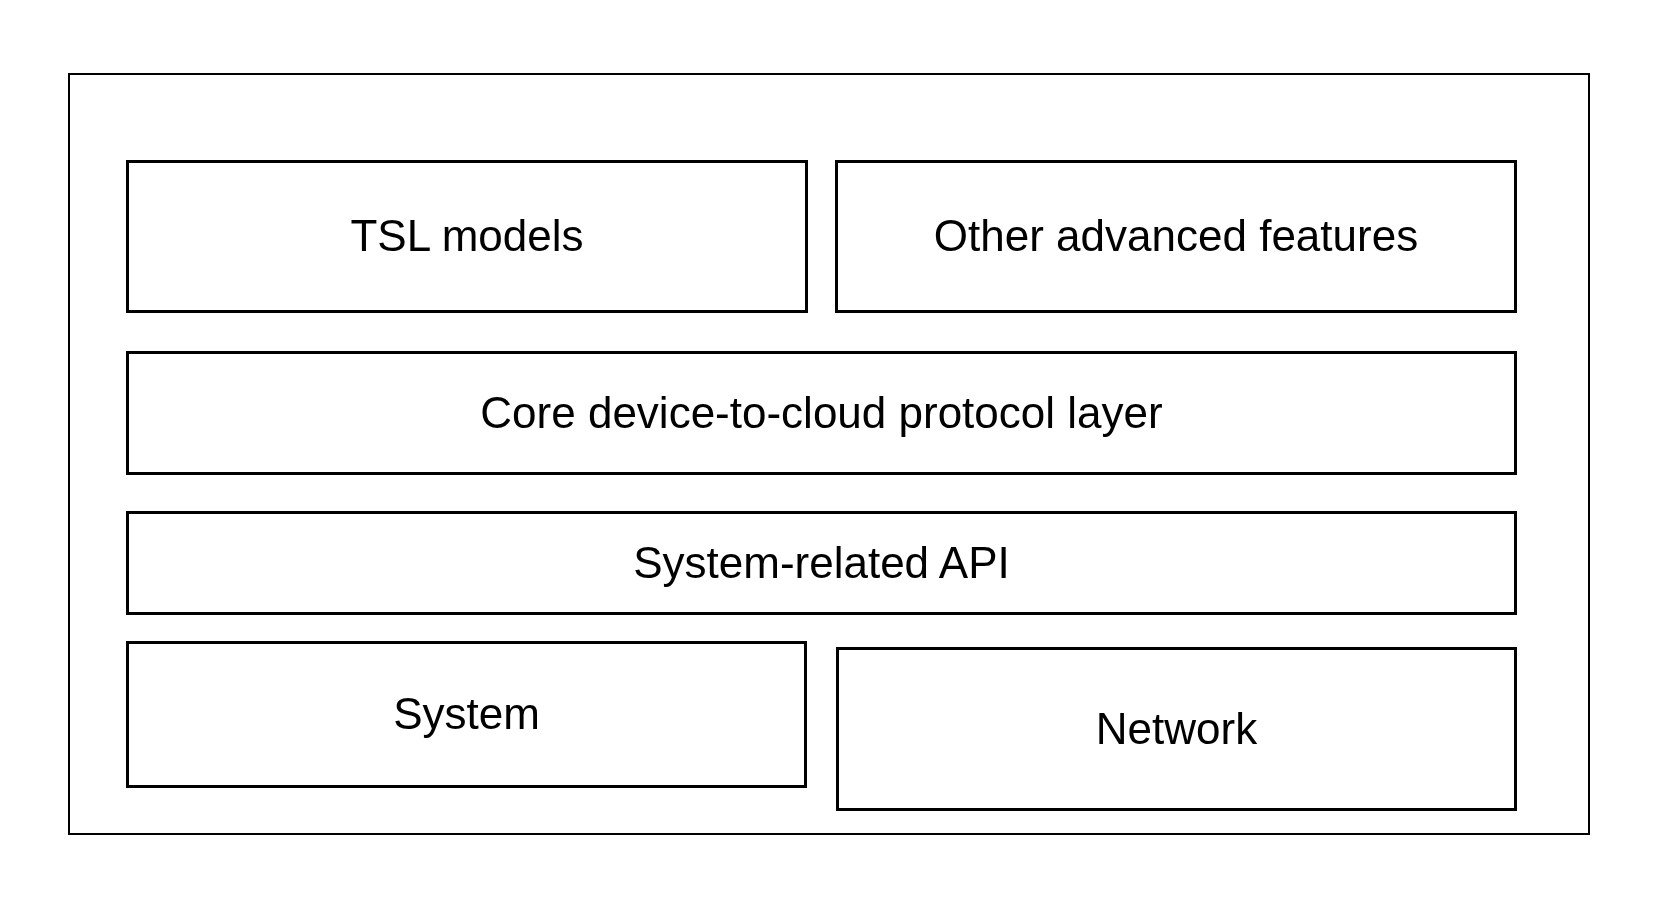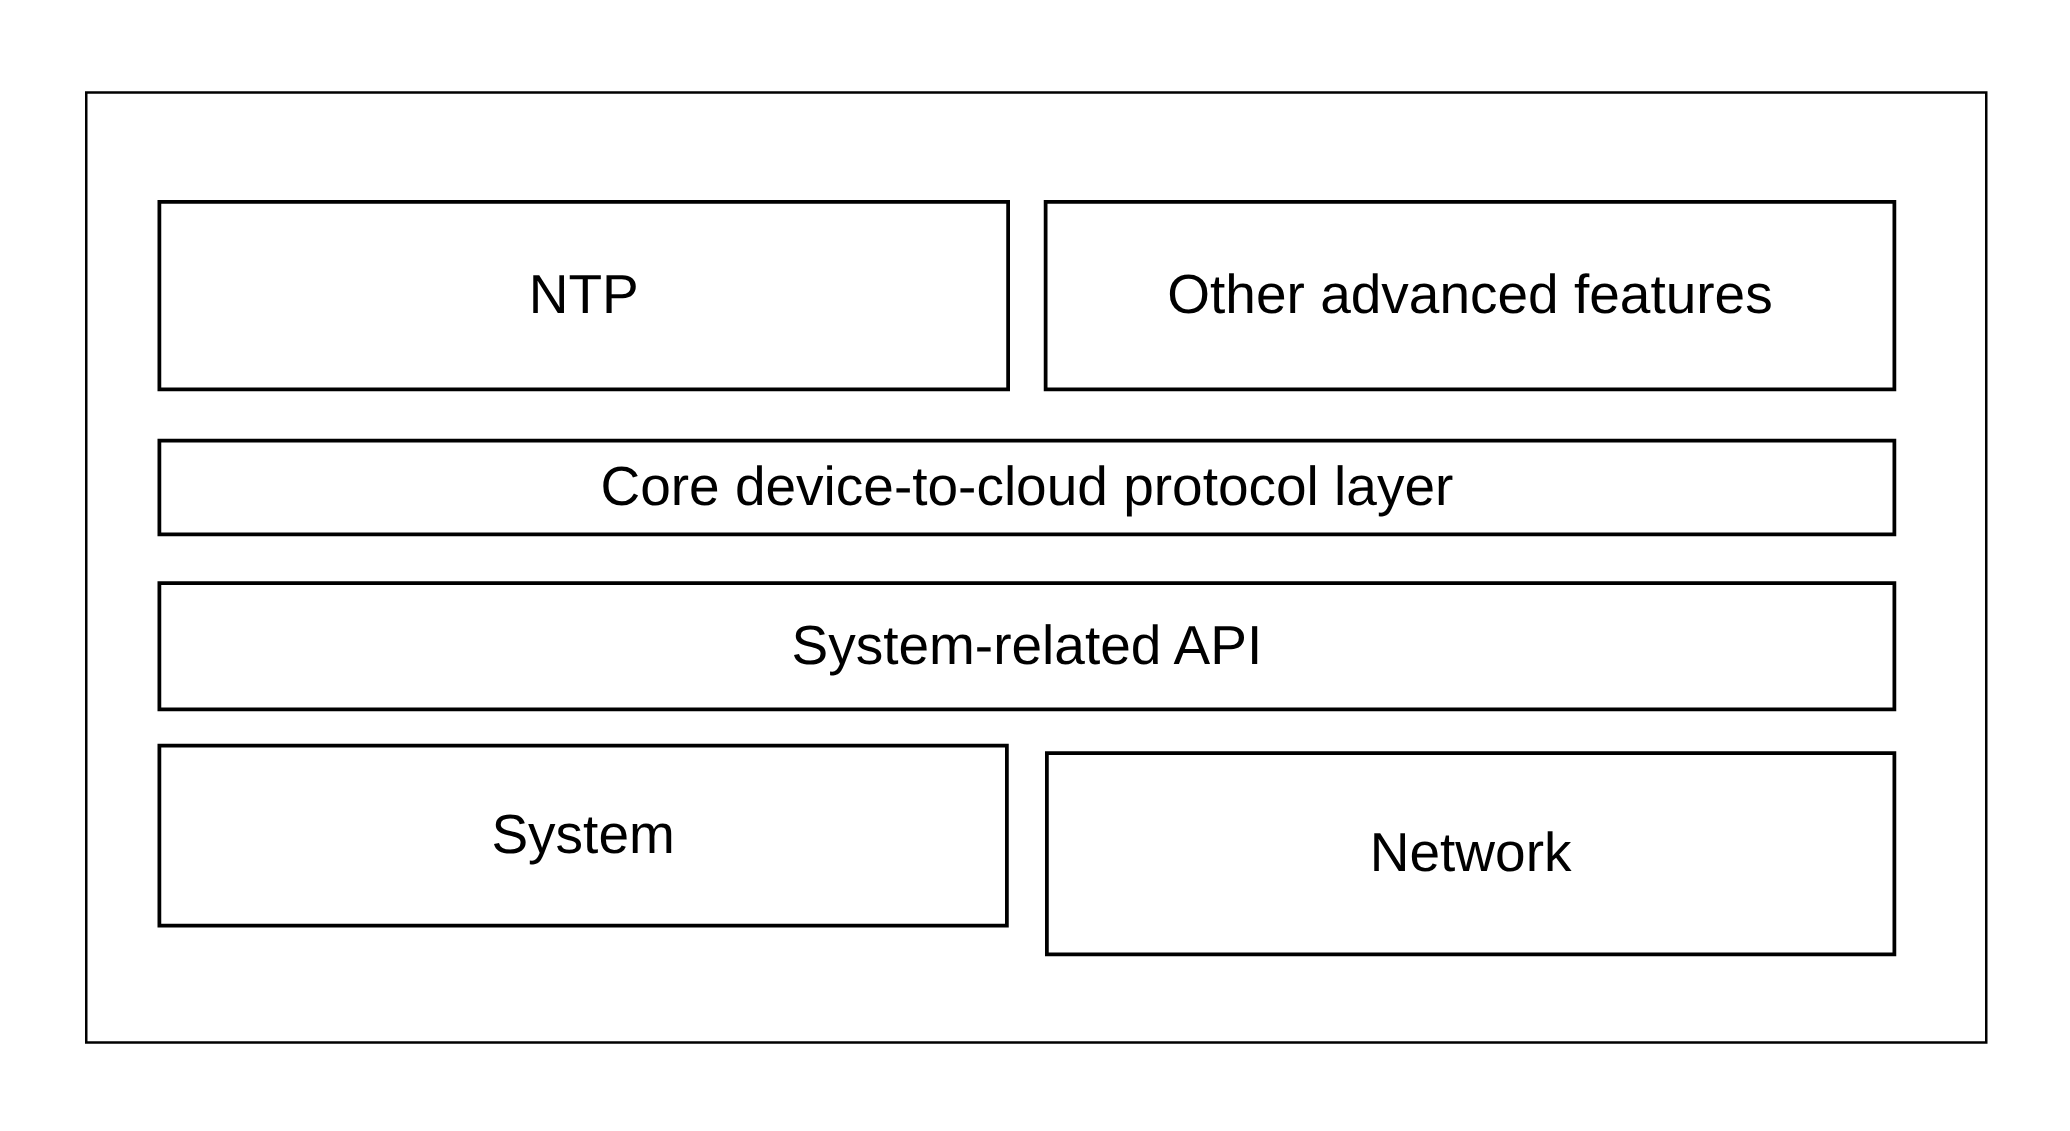--- a/index.html
+++ b/index.html
@@ -43,21 +43,21 @@
     justify-content: center;
     text-align: center;
     font-size: 44px;
     line-height: 1.1;
     padding: 0 28px;
   }
   .row-top .box {
     flex: 1 1 0;
   }
   .box-full {
-    height: 78px;
+    height: 124px;
     margin-bottom: 36px;
   }
   .box-full-2 {
     height: 104px;
     margin-bottom: 26px;
   }
   .row-bottom {
     gap: 29px;
     align-items: flex-start;
   }
@@ -70,21 +70,21 @@
     margin-top: 6px;
   }
 </style>
 </head>
 <body>
 
 <div class="diagram-outer">
 
   <div class="row row-top">
     <div class="box">
-      <span>NTP</span>
+      <span>TSL models</span>
     </div>
     <div class="box">
       <span>Other advanced features</span>
     </div>
   </div>
 
   <div class="box box-full">
     <span>Core device-to-cloud protocol layer</span>
   </div>
 

